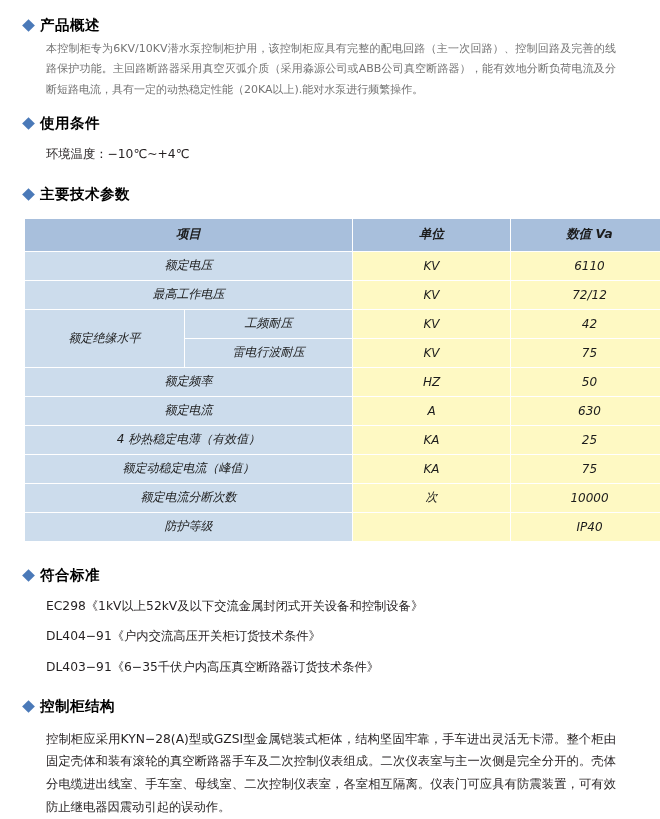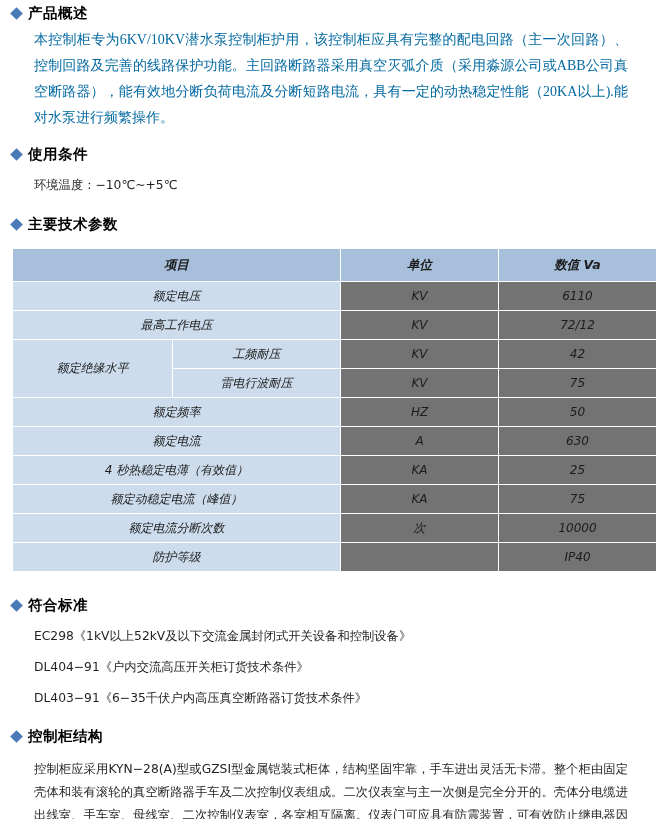--- a/index.html
+++ b/index.html
@@ -12,21 +12,21 @@
     background: #ffffff;
     font-family: "DejaVu Sans", "Liberation Sans", sans-serif;
     color: #231f20;
     font-size: 12px;
     overflow: hidden;
   }
   .page {
     position: relative;
     width: 644px;
     height: 819px;
-    padding: 4px;
+    padding: 16px;
     box-sizing: border-box;
   }
   .section-head {
     display: flex;
     align-items: center;
     gap: 7px;
     margin: 0 0 4px 8px;
   }
   .diamond {
     width: 9px;
@@ -36,26 +36,25 @@
     flex: 0 0 auto;
     display: inline-block;
   }
   .section-title {
     font-size: 14.5px;
     font-weight: bold;
     color: #000000;
     letter-spacing: 0.5px;
   }
   .body-text {
-    font-size: 14px;
+    font-size: 11px;
     line-height: 1.85;
-    color: #0369a1;
+    color: #737373;
     margin: 0 12px 0 30px;
     text-align: justify;
-    font-family: Liberation Serif, serif;
   }
   .intro-text {
     text-indent: 0;
   }
   .cond-line {
     font-size: 12.3px;
     line-height: 1.6;
     margin: 0 0 10px 30px;
     color: #231f20;
   }
@@ -89,21 +88,21 @@
   table.spec tr.header td {
     background: #a8bfdc;
     font-weight: bold;
     height: 30px;
     font-size: 12.5px;
   }
   table.spec td.cell {
     background: #ccdcec;
   }
   table.spec td.cell-alt {
-    background: #737373;
+    background: #fef9c3;
   }
   .para {
     font-size: 12.3px;
     line-height: 1.85;
     color: #231f20;
     margin: 0 12px 0 30px;
     text-align: justify;
   }
 </style>
 </head>
@@ -117,21 +116,21 @@
   </div>
   <p class="body-text intro-text">本控制柜专为6KV/10KV潜水泵控制柜护用，该控制柜应具有完整的配电回路（主一次回路）、控制回路及完善的线路保护功能。主回路断路器采用真空灭弧介质（采用淼源公司或ABB公司真空断路器），能有效地分断负荷电流及分断短路电流，具有一定的动热稳定性能（20KA以上).能对水泵进行频繁操作。</p>
 
   <div class="gap-14"></div>
 
   <div class="section-head">
     <span class="diamond"></span>
     <span class="section-title">使用条件</span>
   </div>
   <div class="gap-8"></div>
-  <div class="cond-line">环境温度：−10℃~+5℃</div>
+  <div class="cond-line">环境温度：−10℃~+4℃</div>
 
   <div class="gap-10"></div>
 
   <div class="section-head">
     <span class="diamond"></span>
     <span class="section-title">主要技术参数</span>
   </div>
   <div class="gap-10"></div>
 
   <table class="spec">

